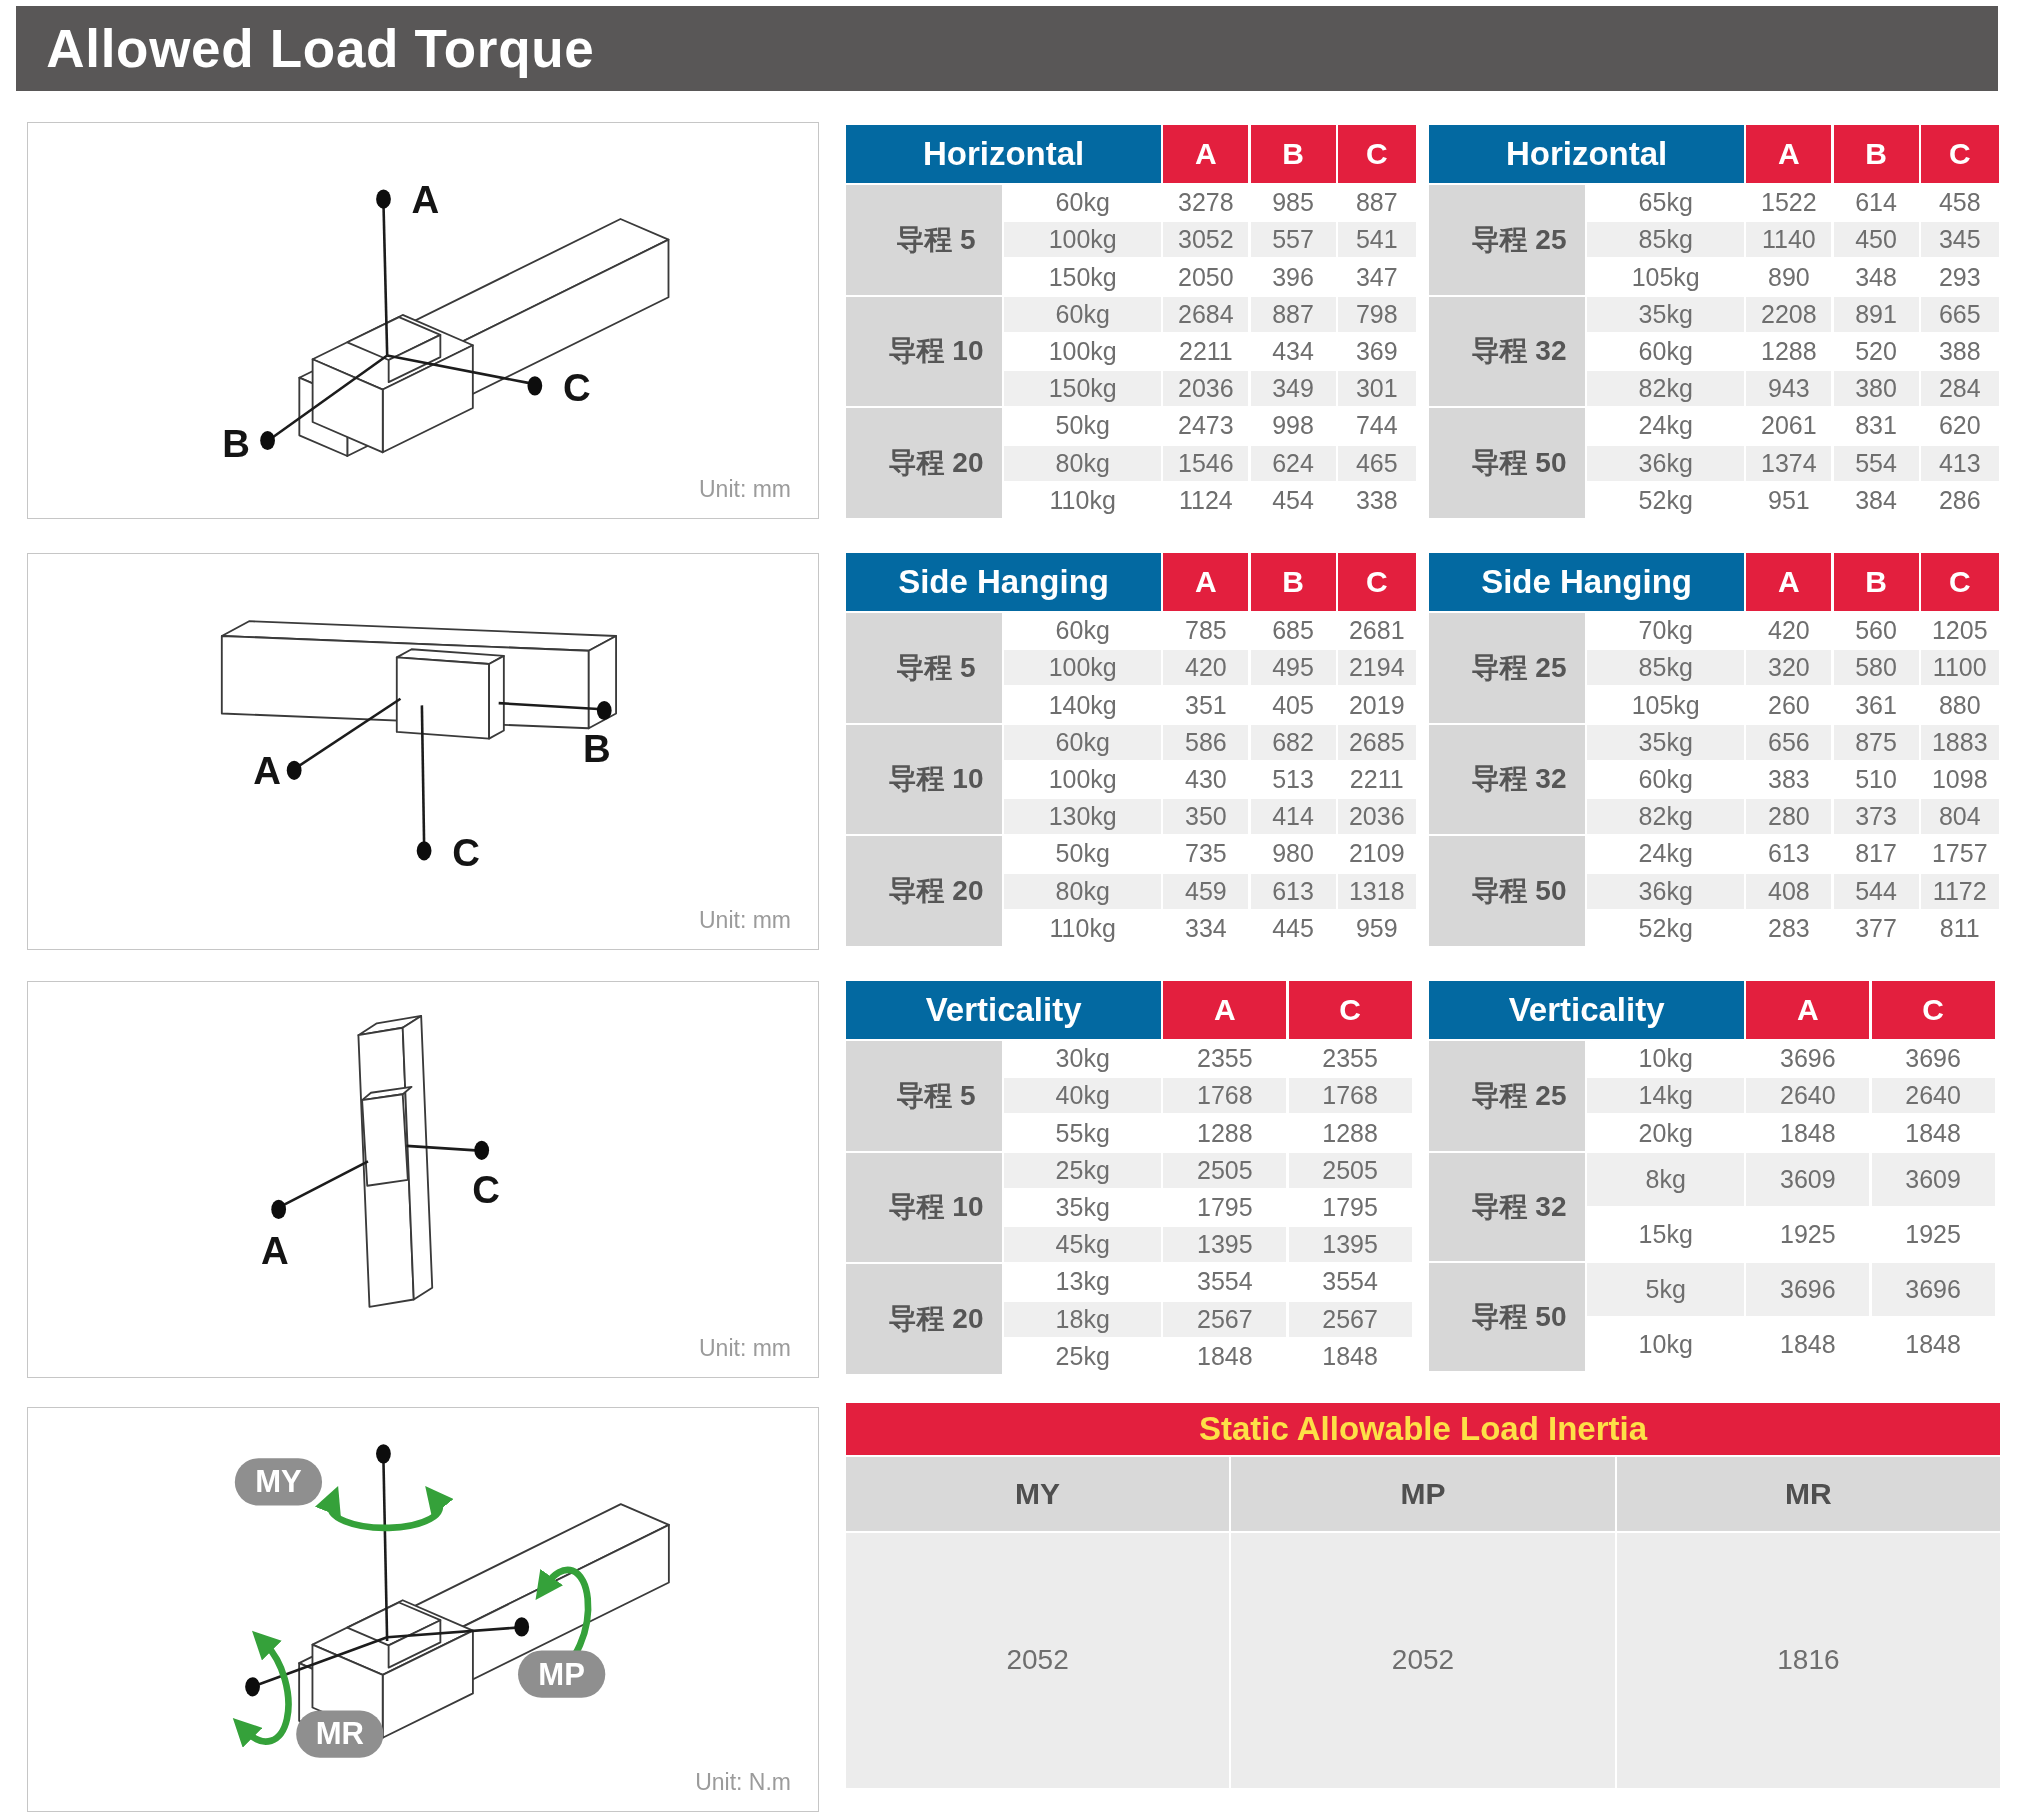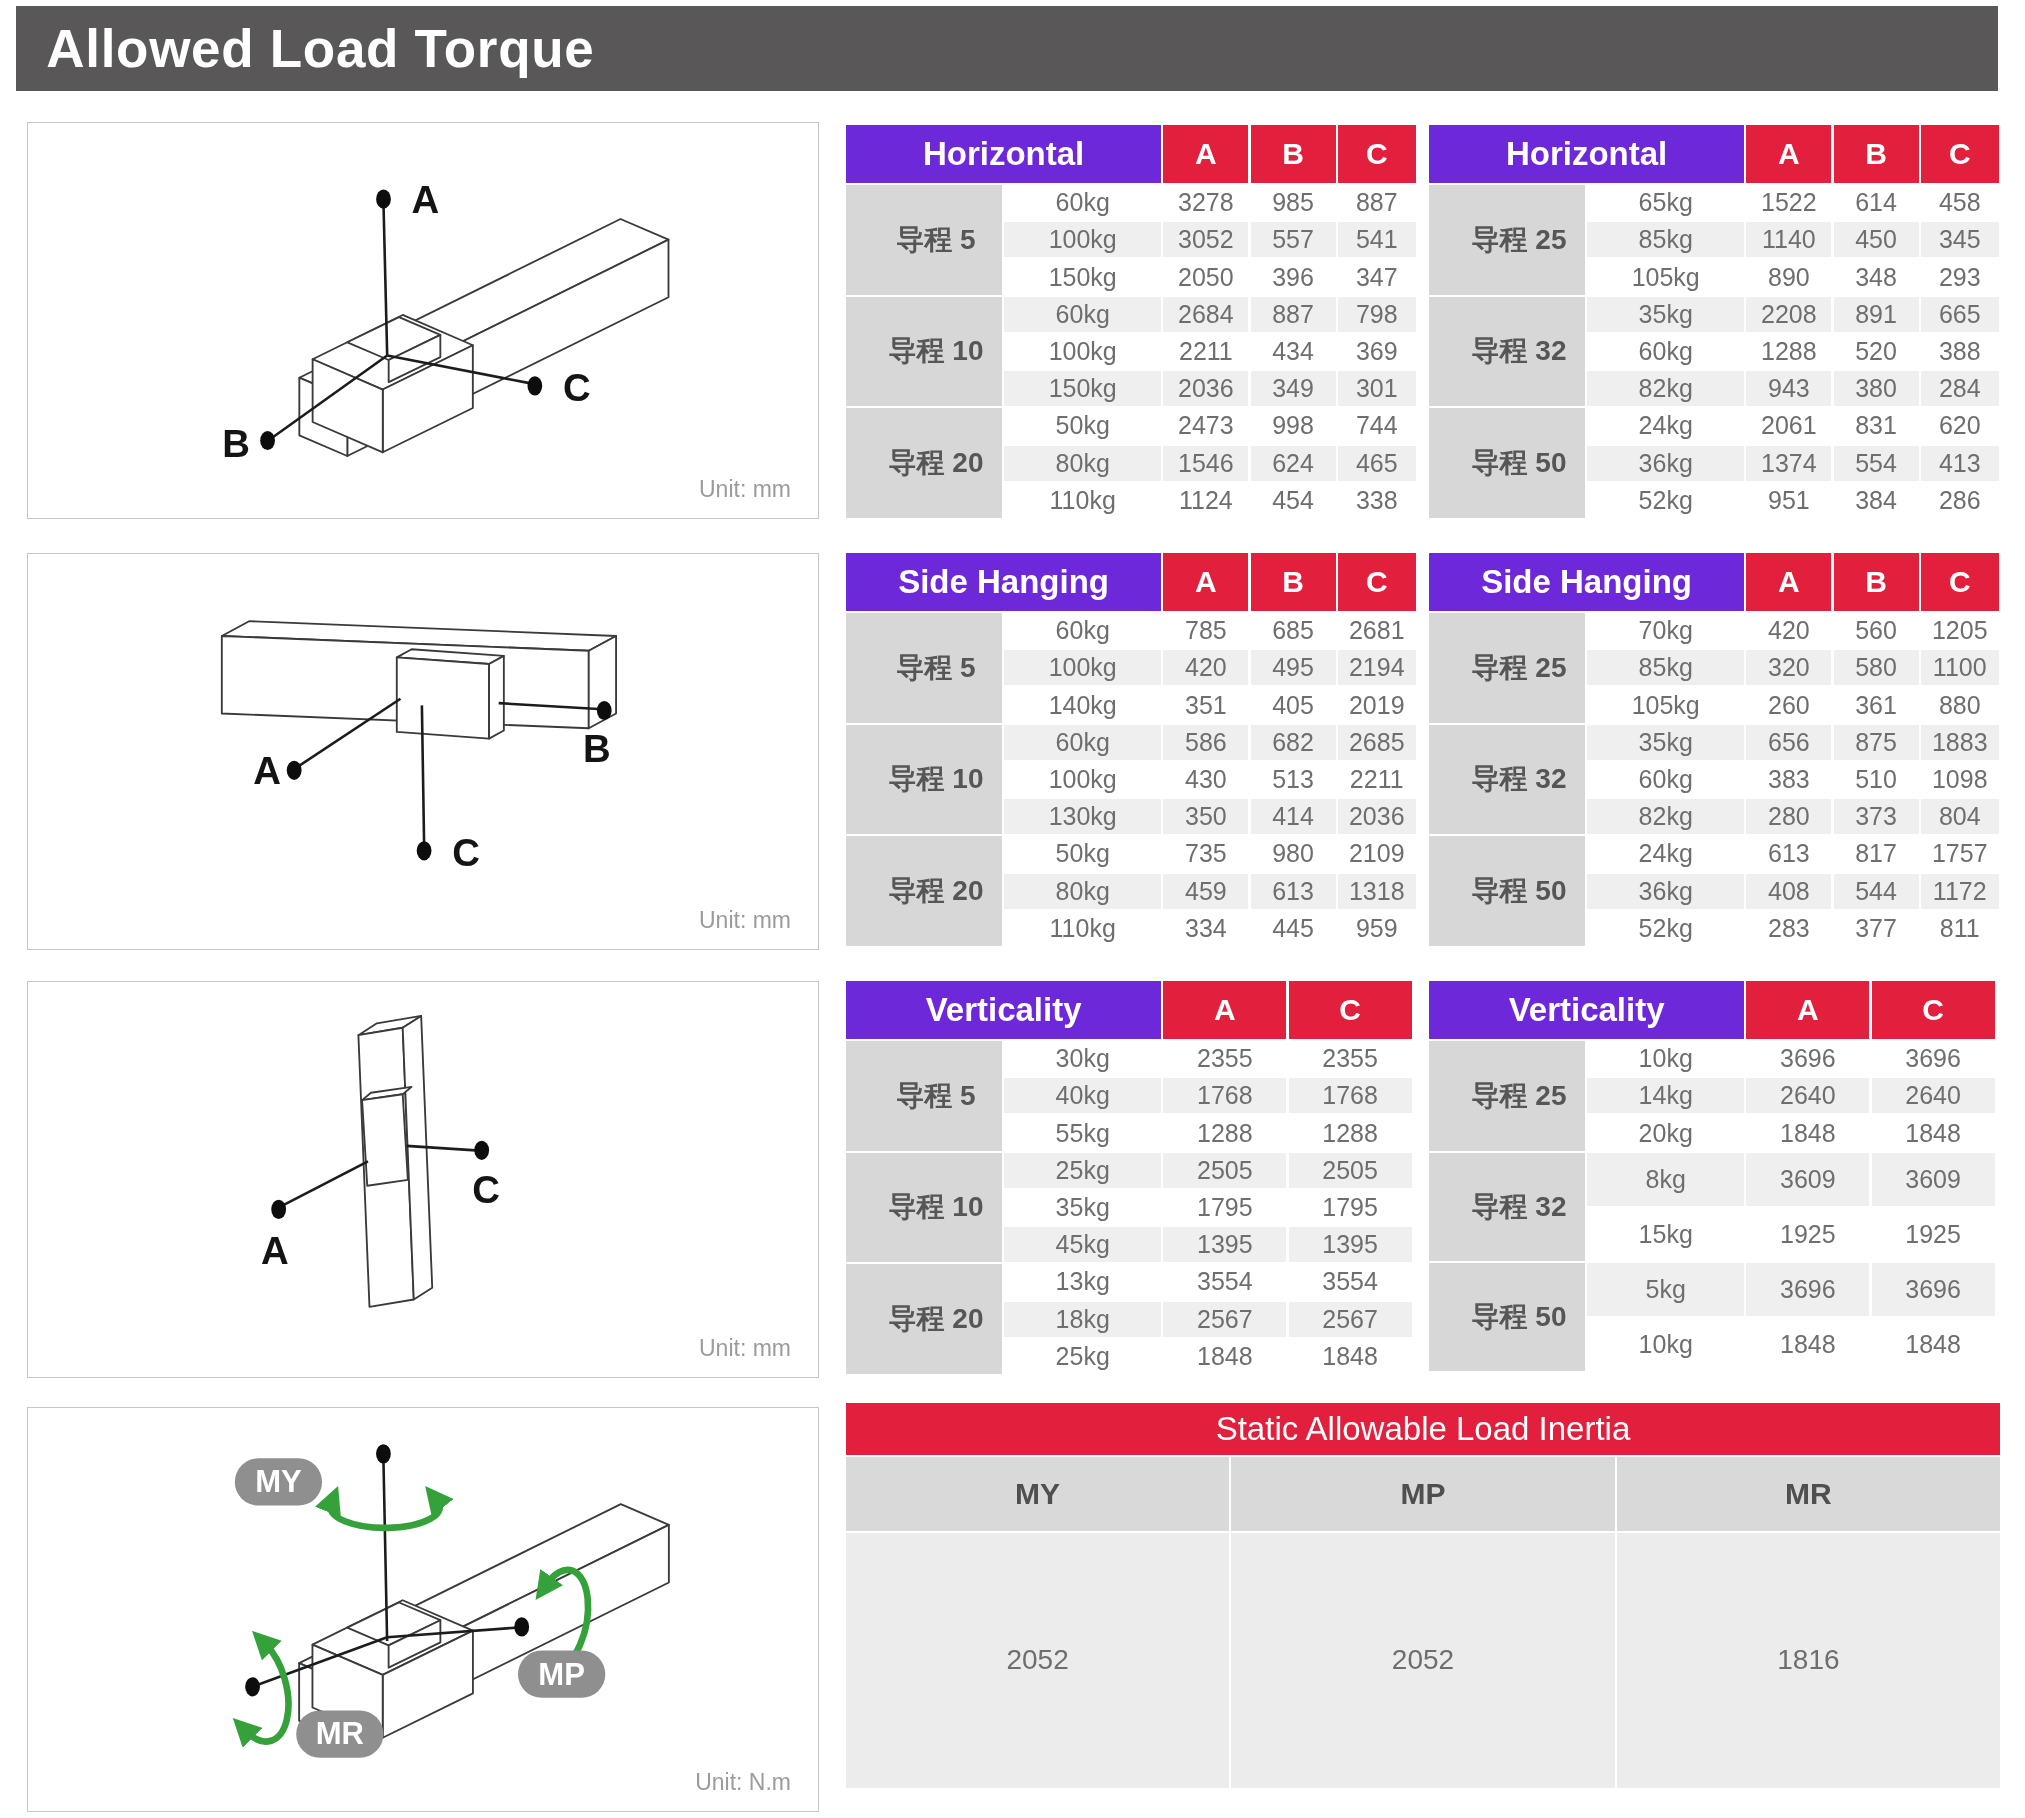--- a/index.html
+++ b/index.html
@@ -34,30 +34,30 @@
   #t2,#t3{grid-template-columns:156px 157px 85px 85px 78px;grid-template-rows:58px repeat(9,35px);}
   #t4{grid-template-columns:156px 157px 123px 123px;grid-template-rows:58px repeat(9,35px);}
   #t5{grid-template-columns:156px 157px 123px 123px;grid-template-rows:58px 35px 35px 35px 53px 53px 53px 53px;}
   #t0,#t2,#t4{left:846px;}
   #t1,#t3,#t5{left:1429px;}
   #t0,#t1{top:125px;}
   #t2,#t3{top:553px;}
   #t4,#t5{top:981px;}
 
   .cell{display:flex;align-items:center;justify-content:center;box-sizing:border-box;}
-  .th-title{background:#6d28d9;color:#fff;font-weight:bold;font-size:33px;grid-column:1 / span 2;}
+  .th-title{background:#0369a1;color:#fff;font-weight:bold;font-size:33px;grid-column:1 / span 2;}
   .th-col{background:#e31f3e;color:#fff;font-weight:bold;font-size:30px;}
   .lead{background:#d7d7d7;color:#565656;font-weight:bold;font-size:28px;padding-left:24px;}
   .load,.val{background:#ffffff;color:#6e6e6e;font-size:25px;}
   .even{background:#efefef;}
 
   
   #inertia{position:absolute;left:846px;top:1403px;width:1154px;display:grid;gap:2.2px;
     grid-template-columns:1fr 1fr 1fr;grid-template-rows:52px 74px 255px;}
-  .in-title{grid-column:1 / span 3;background:#e31f3e;color:#ffffff;font-weight:normal;font-size:33px;}
+  .in-title{grid-column:1 / span 3;background:#e31f3e;color:#fde047;font-weight:bold;font-size:33px;}
   .in-head{background:#d9d9d9;color:#4f4f4f;font-weight:bold;font-size:30px;}
   .in-val{background:#ececec;color:#6e6e6e;font-size:28px;align-items:flex-start;padding-top:111px;}
 </style>
 </head>
 <body>
 
 <div class="page">
 
   <div class="titlebar">
     <span class="tt">Allowed Load Torque</span>

